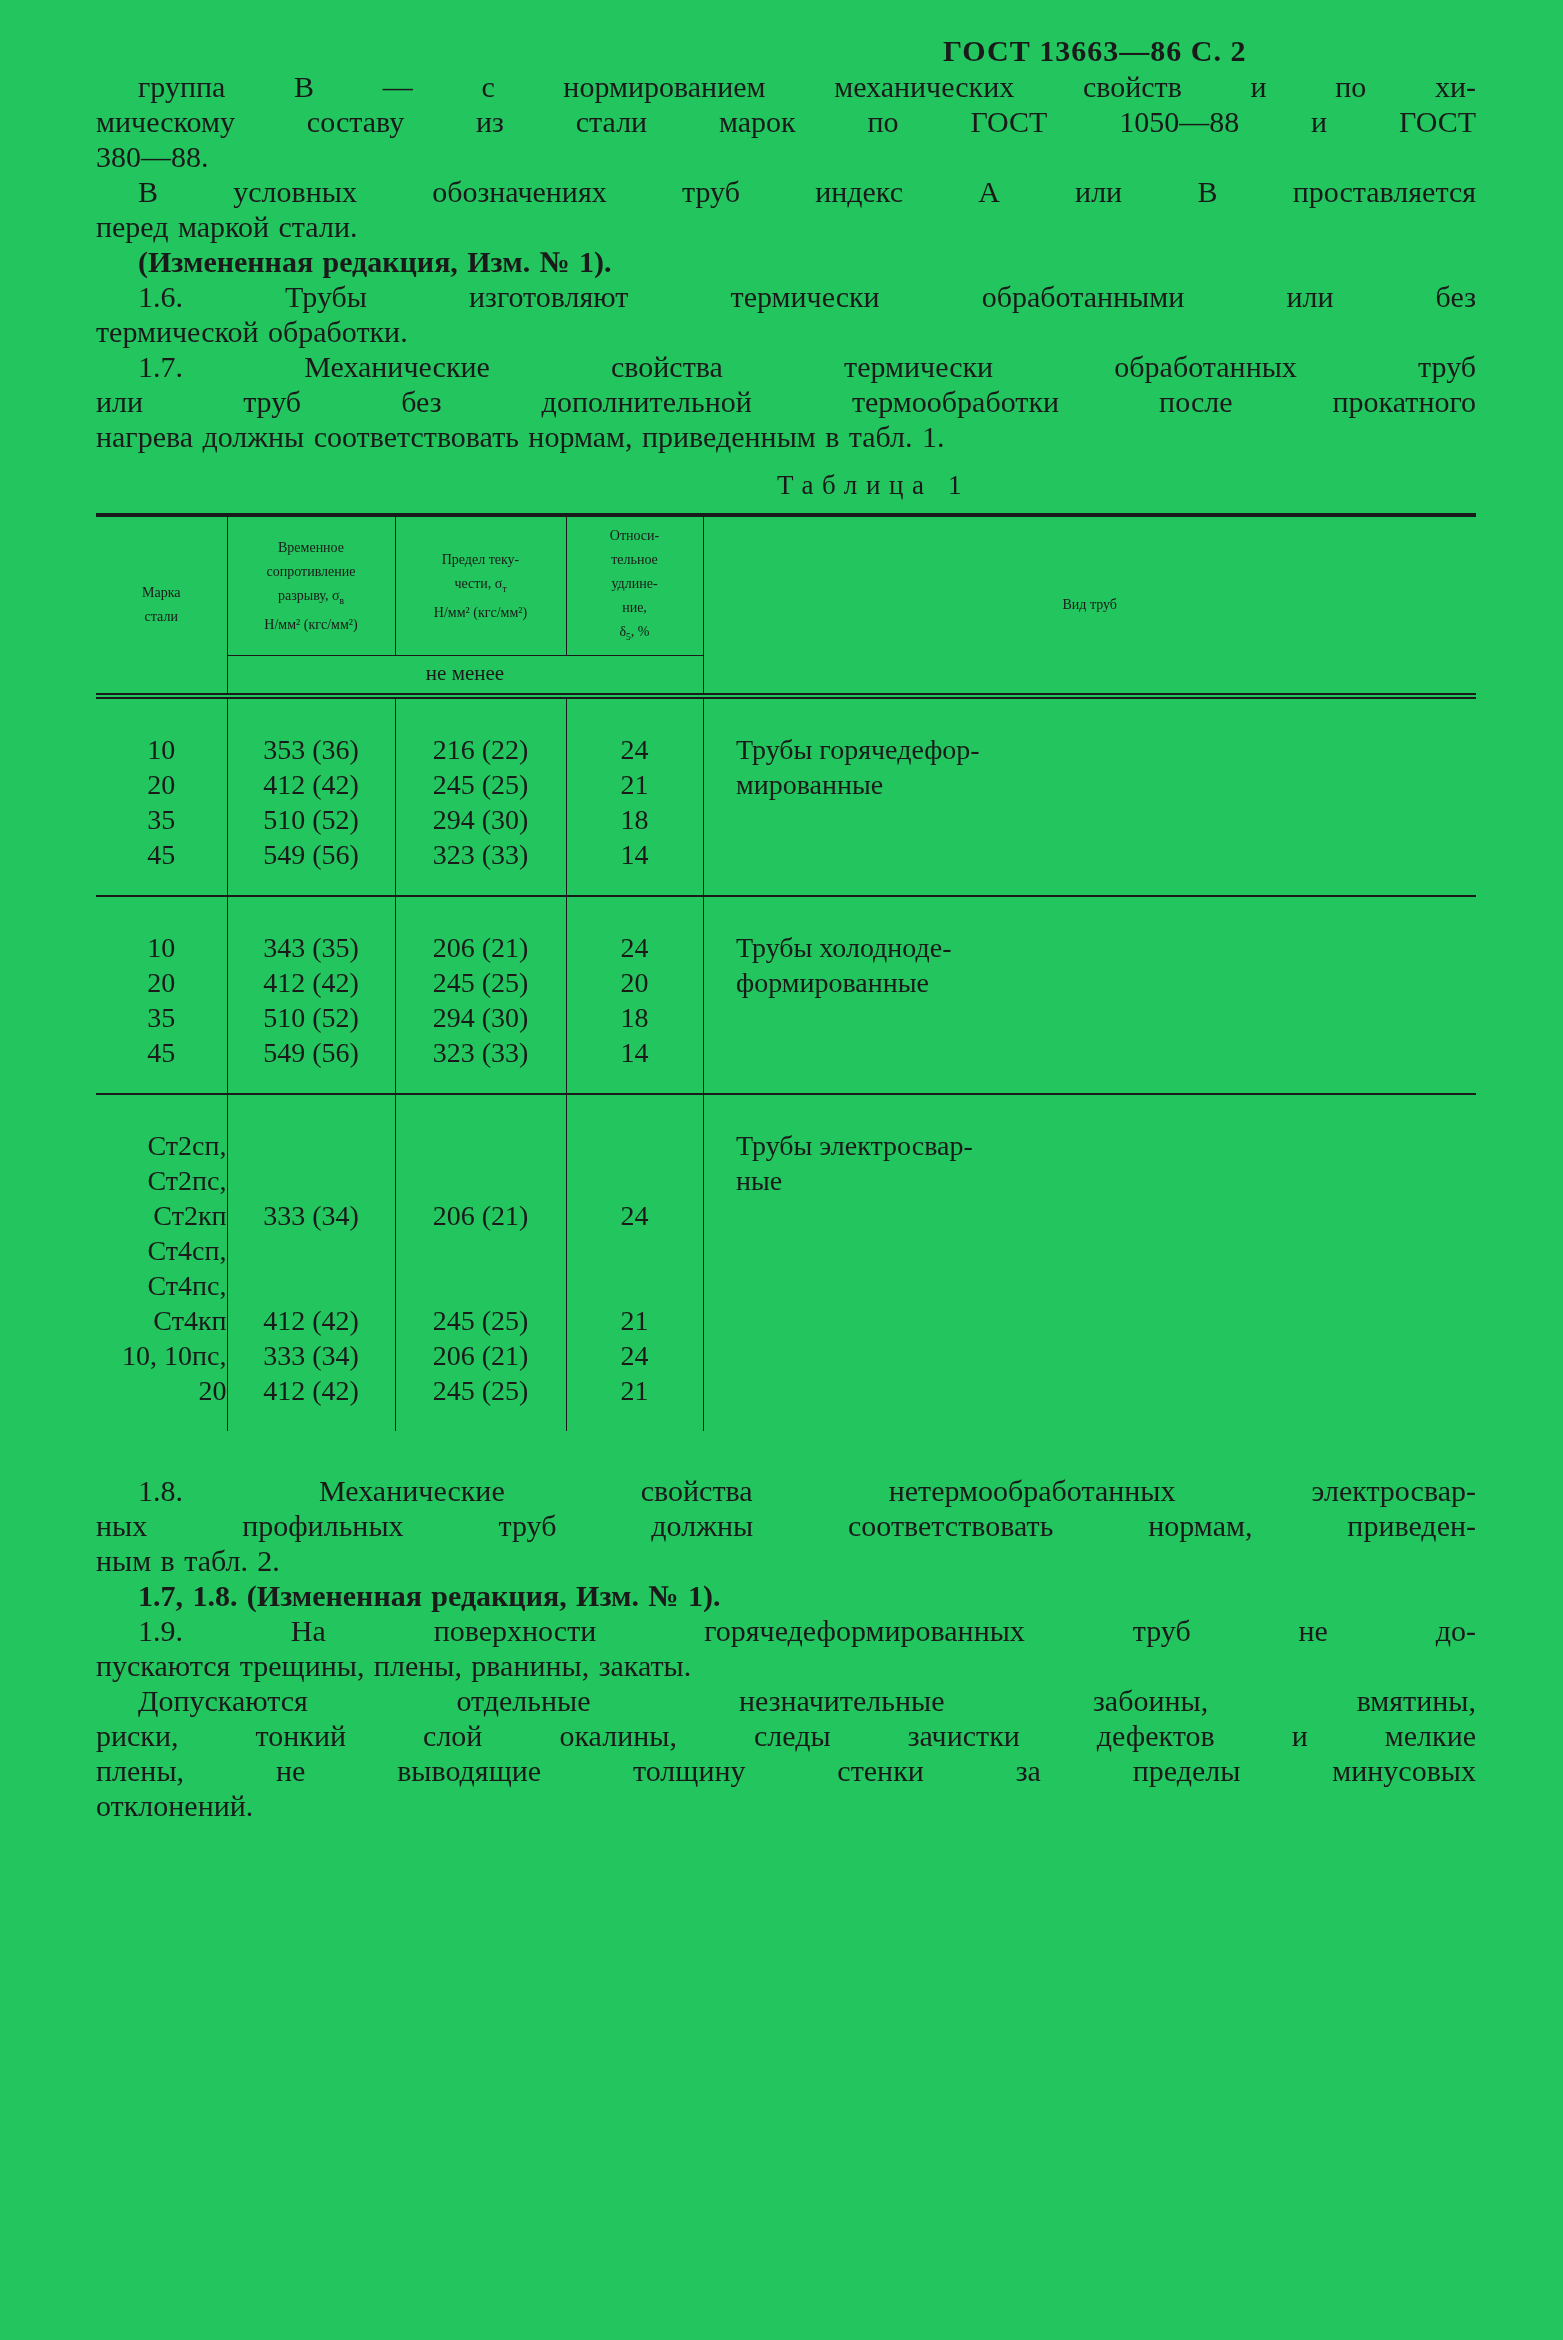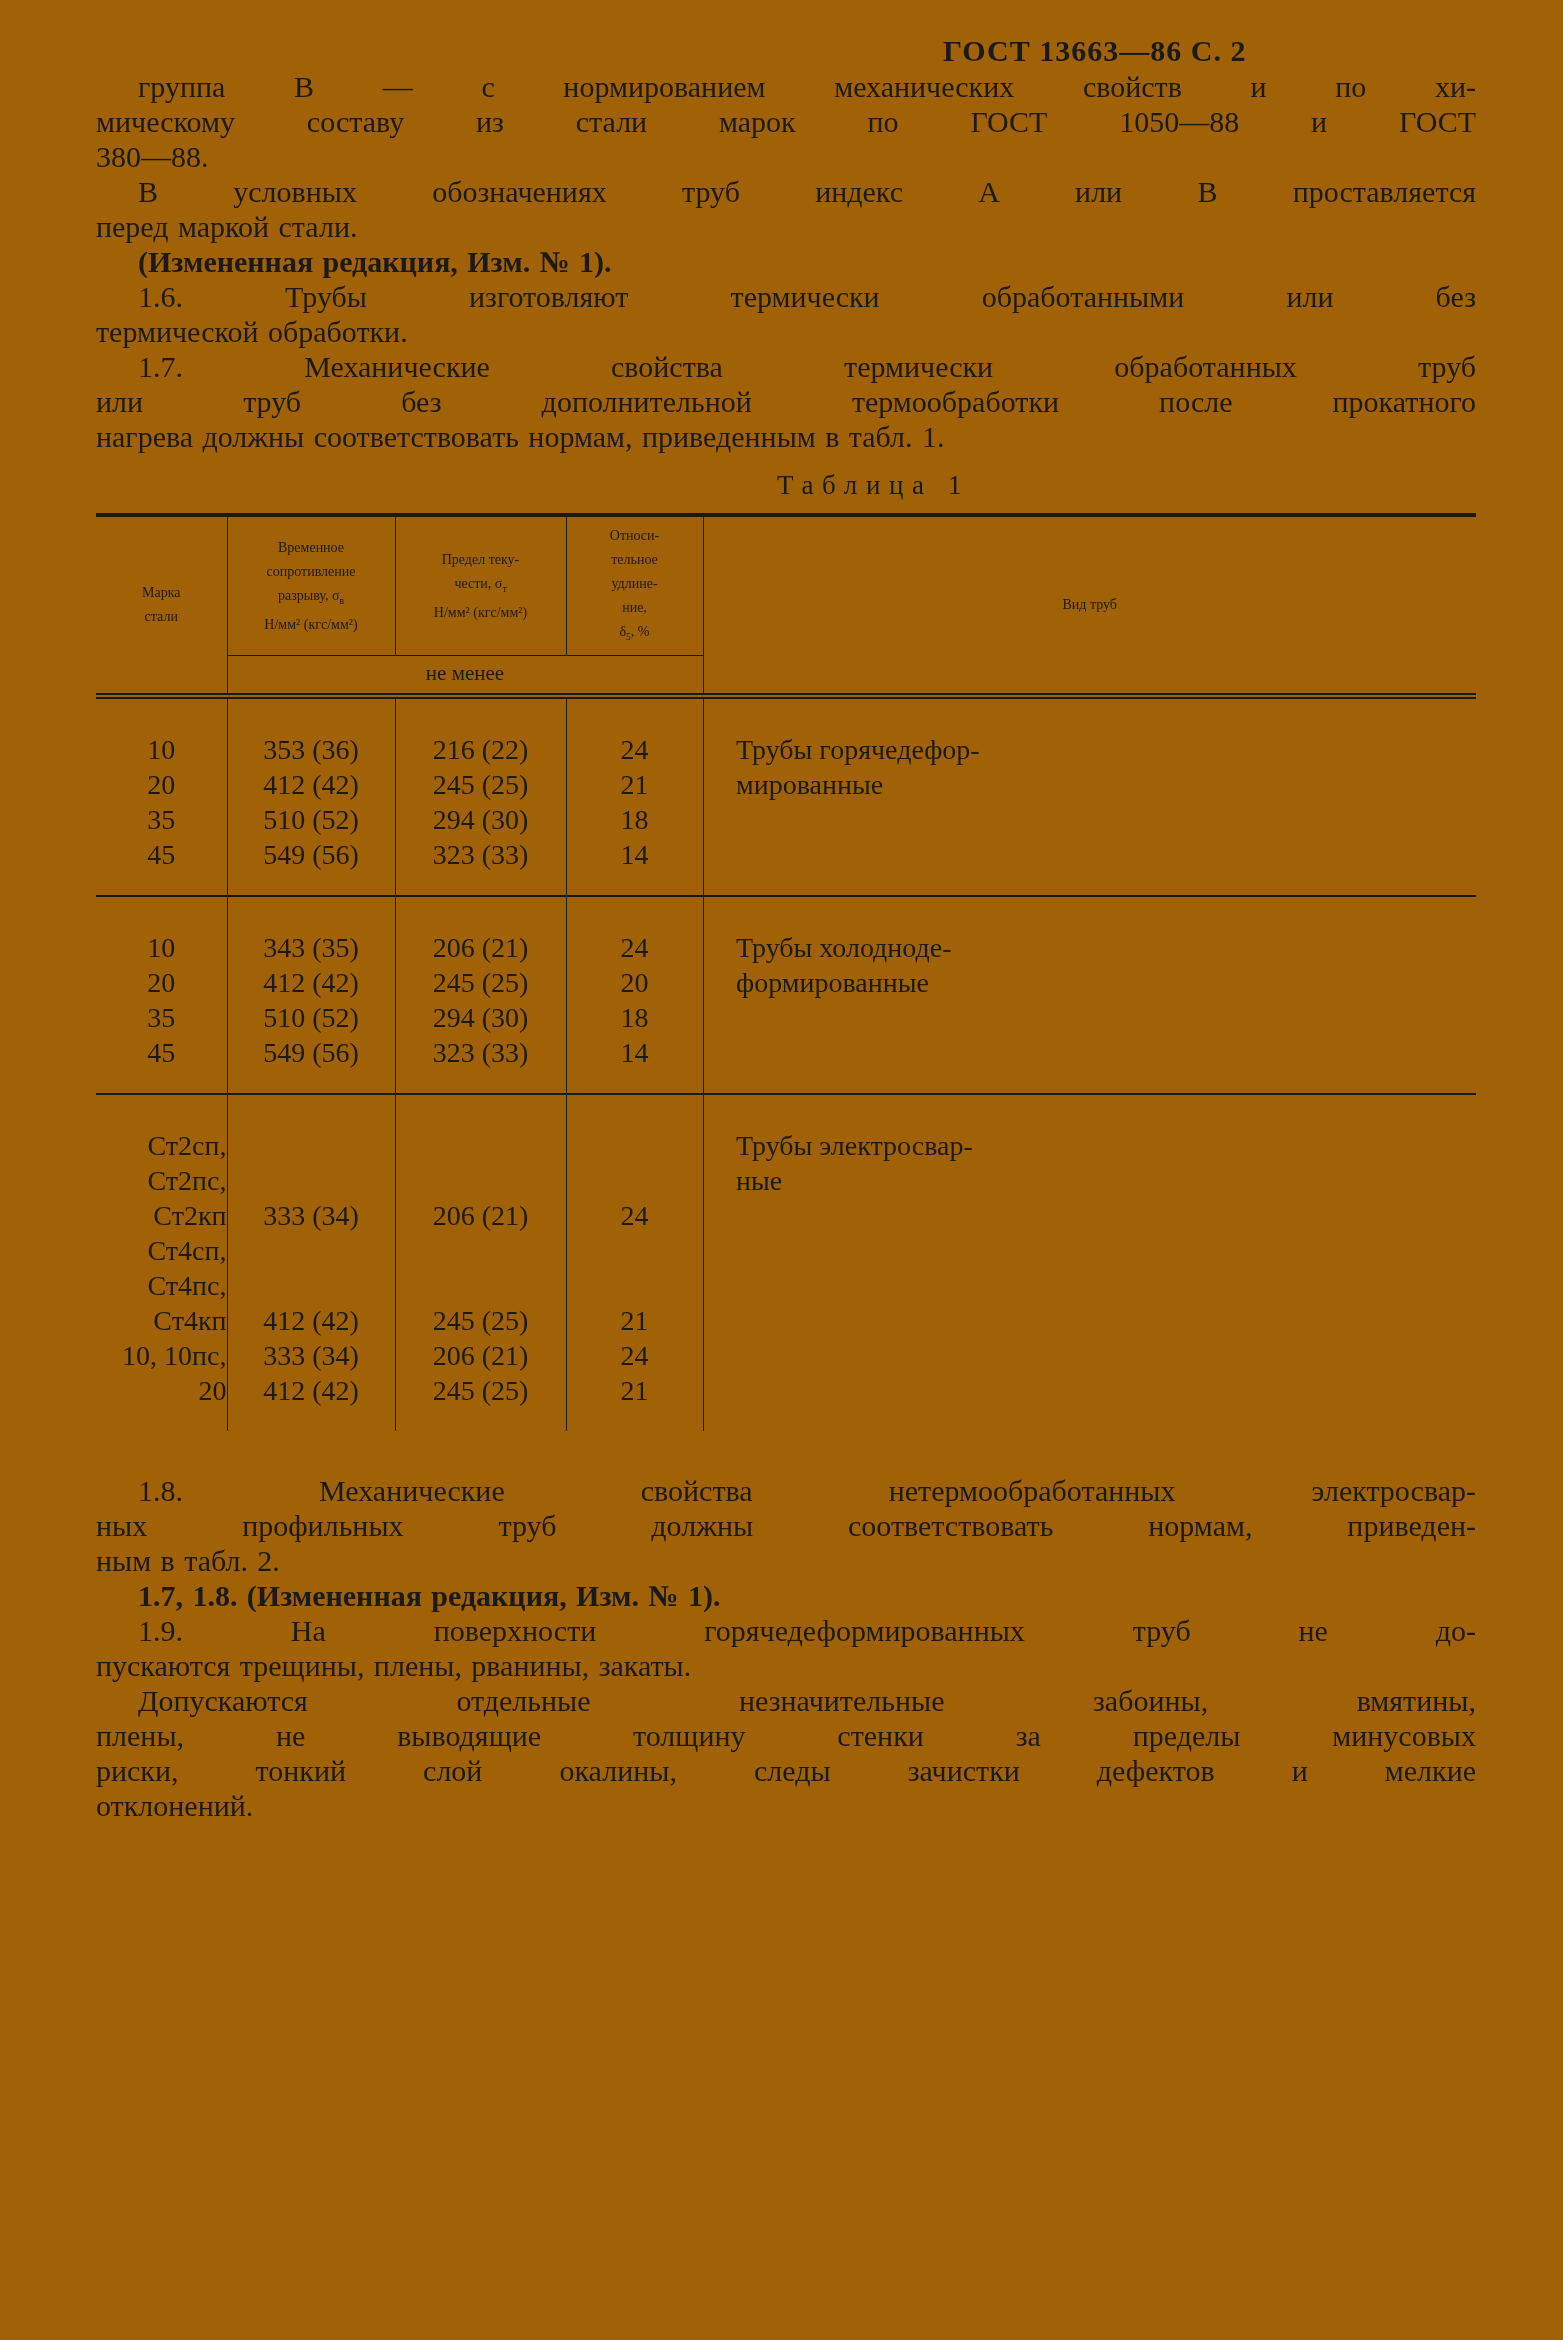--- a/index.html
+++ b/index.html
@@ -1,18 +1,18 @@
 <!DOCTYPE html>
 <html><head>
 <meta charset="utf-8">
 <title>GOST 13663-86 page 2</title>
 <style>
   html,body{margin:0;padding:0;}
   body{background:#cfcfcb;font-family:"Liberation Serif","DejaVu Serif",serif;}
-  .page{position:relative;width:1564px;height:2340px;margin:0 auto;background:#a16207;color:#1a1a1a;overflow:hidden;}
+  .page{position:relative;width:1564px;height:2340px;margin:0 auto;background:#22c55e;color:#1a1a1a;overflow:hidden;}
   .gost-header{position:absolute;top:34px;left:943px;font-size:30px;font-weight:bold;letter-spacing:1px;white-space:nowrap;}
   .content{position:absolute;top:69px;left:96px;width:1380px;}
   .para{font-size:30px;line-height:35px;word-spacing:1.9px;}
   .para.bold{font-weight:bold;}
   .pline{text-align:justify;text-align-last:justify;}
   .pline:first-child{text-indent:42px;}
   .pline:last-child{text-align-last:left;}
   .table-caption{margin:15.3px 0 11.5px 681px;font-size:27px;line-height:32.5px;letter-spacing:0.32em;}
   table.t1{border-collapse:collapse;table-layout:fixed;width:1380px;border-top:4.8px solid #1a1a1a;}
   .t1 th,.t1 td{padding:0;}
@@ -226,20 +226,20 @@
         </div>
         <div class="para bold">
           <div class="pline">1.7, 1.8. (Измененная редакция, Изм. № 1).</div>
         </div>
         <div class="para">
           <div class="pline">1.9. На поверхности горячедеформированных труб не до-</div>
           <div class="pline">пускаются трещины, плены, рванины, закаты.</div>
         </div>
         <div class="para">
           <div class="pline">Допускаются отдельные незначительные забоины, вмятины,</div>
+          <div class="pline">риски, тонкий слой окалины, следы зачистки дефектов и мелкие</div>
           <div class="pline">плены, не выводящие толщину стенки за пределы минусовых</div>
-          <div class="pline">риски, тонкий слой окалины, следы зачистки дефектов и мелкие</div>
           <div class="pline">отклонений.</div>
         </div>
       </div>
   </div>
 </div>
 
 
 </body></html>

